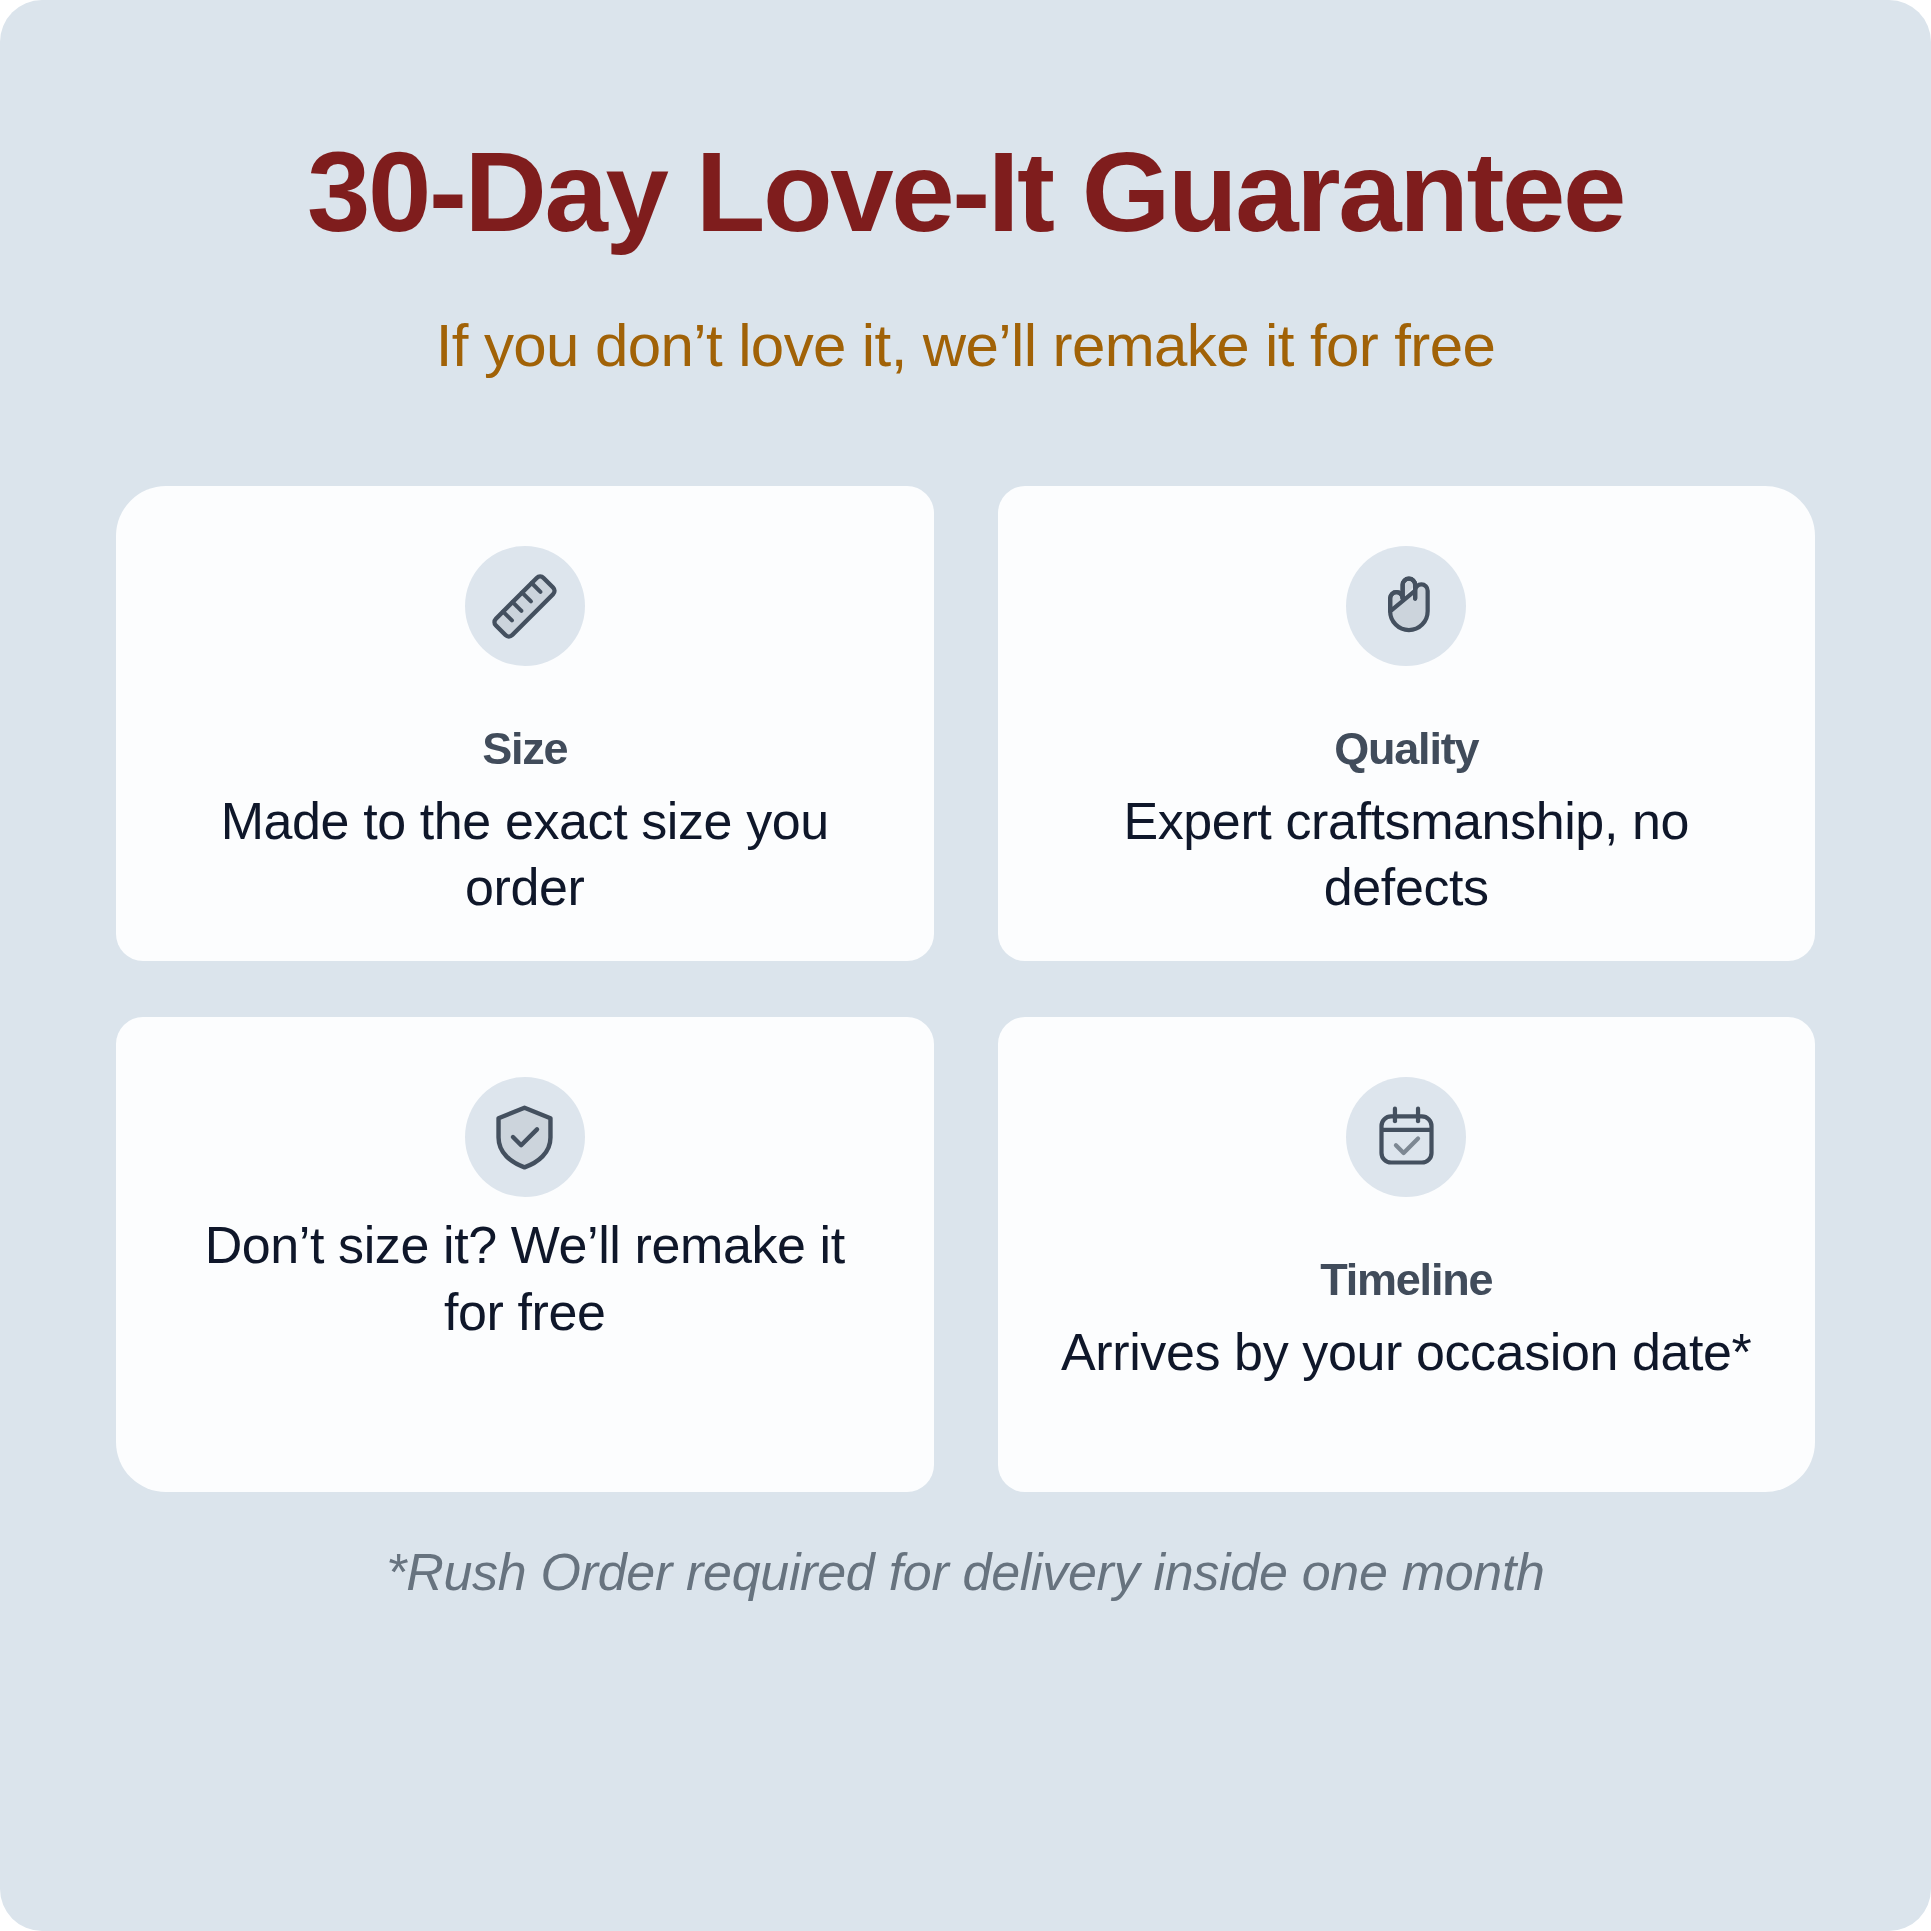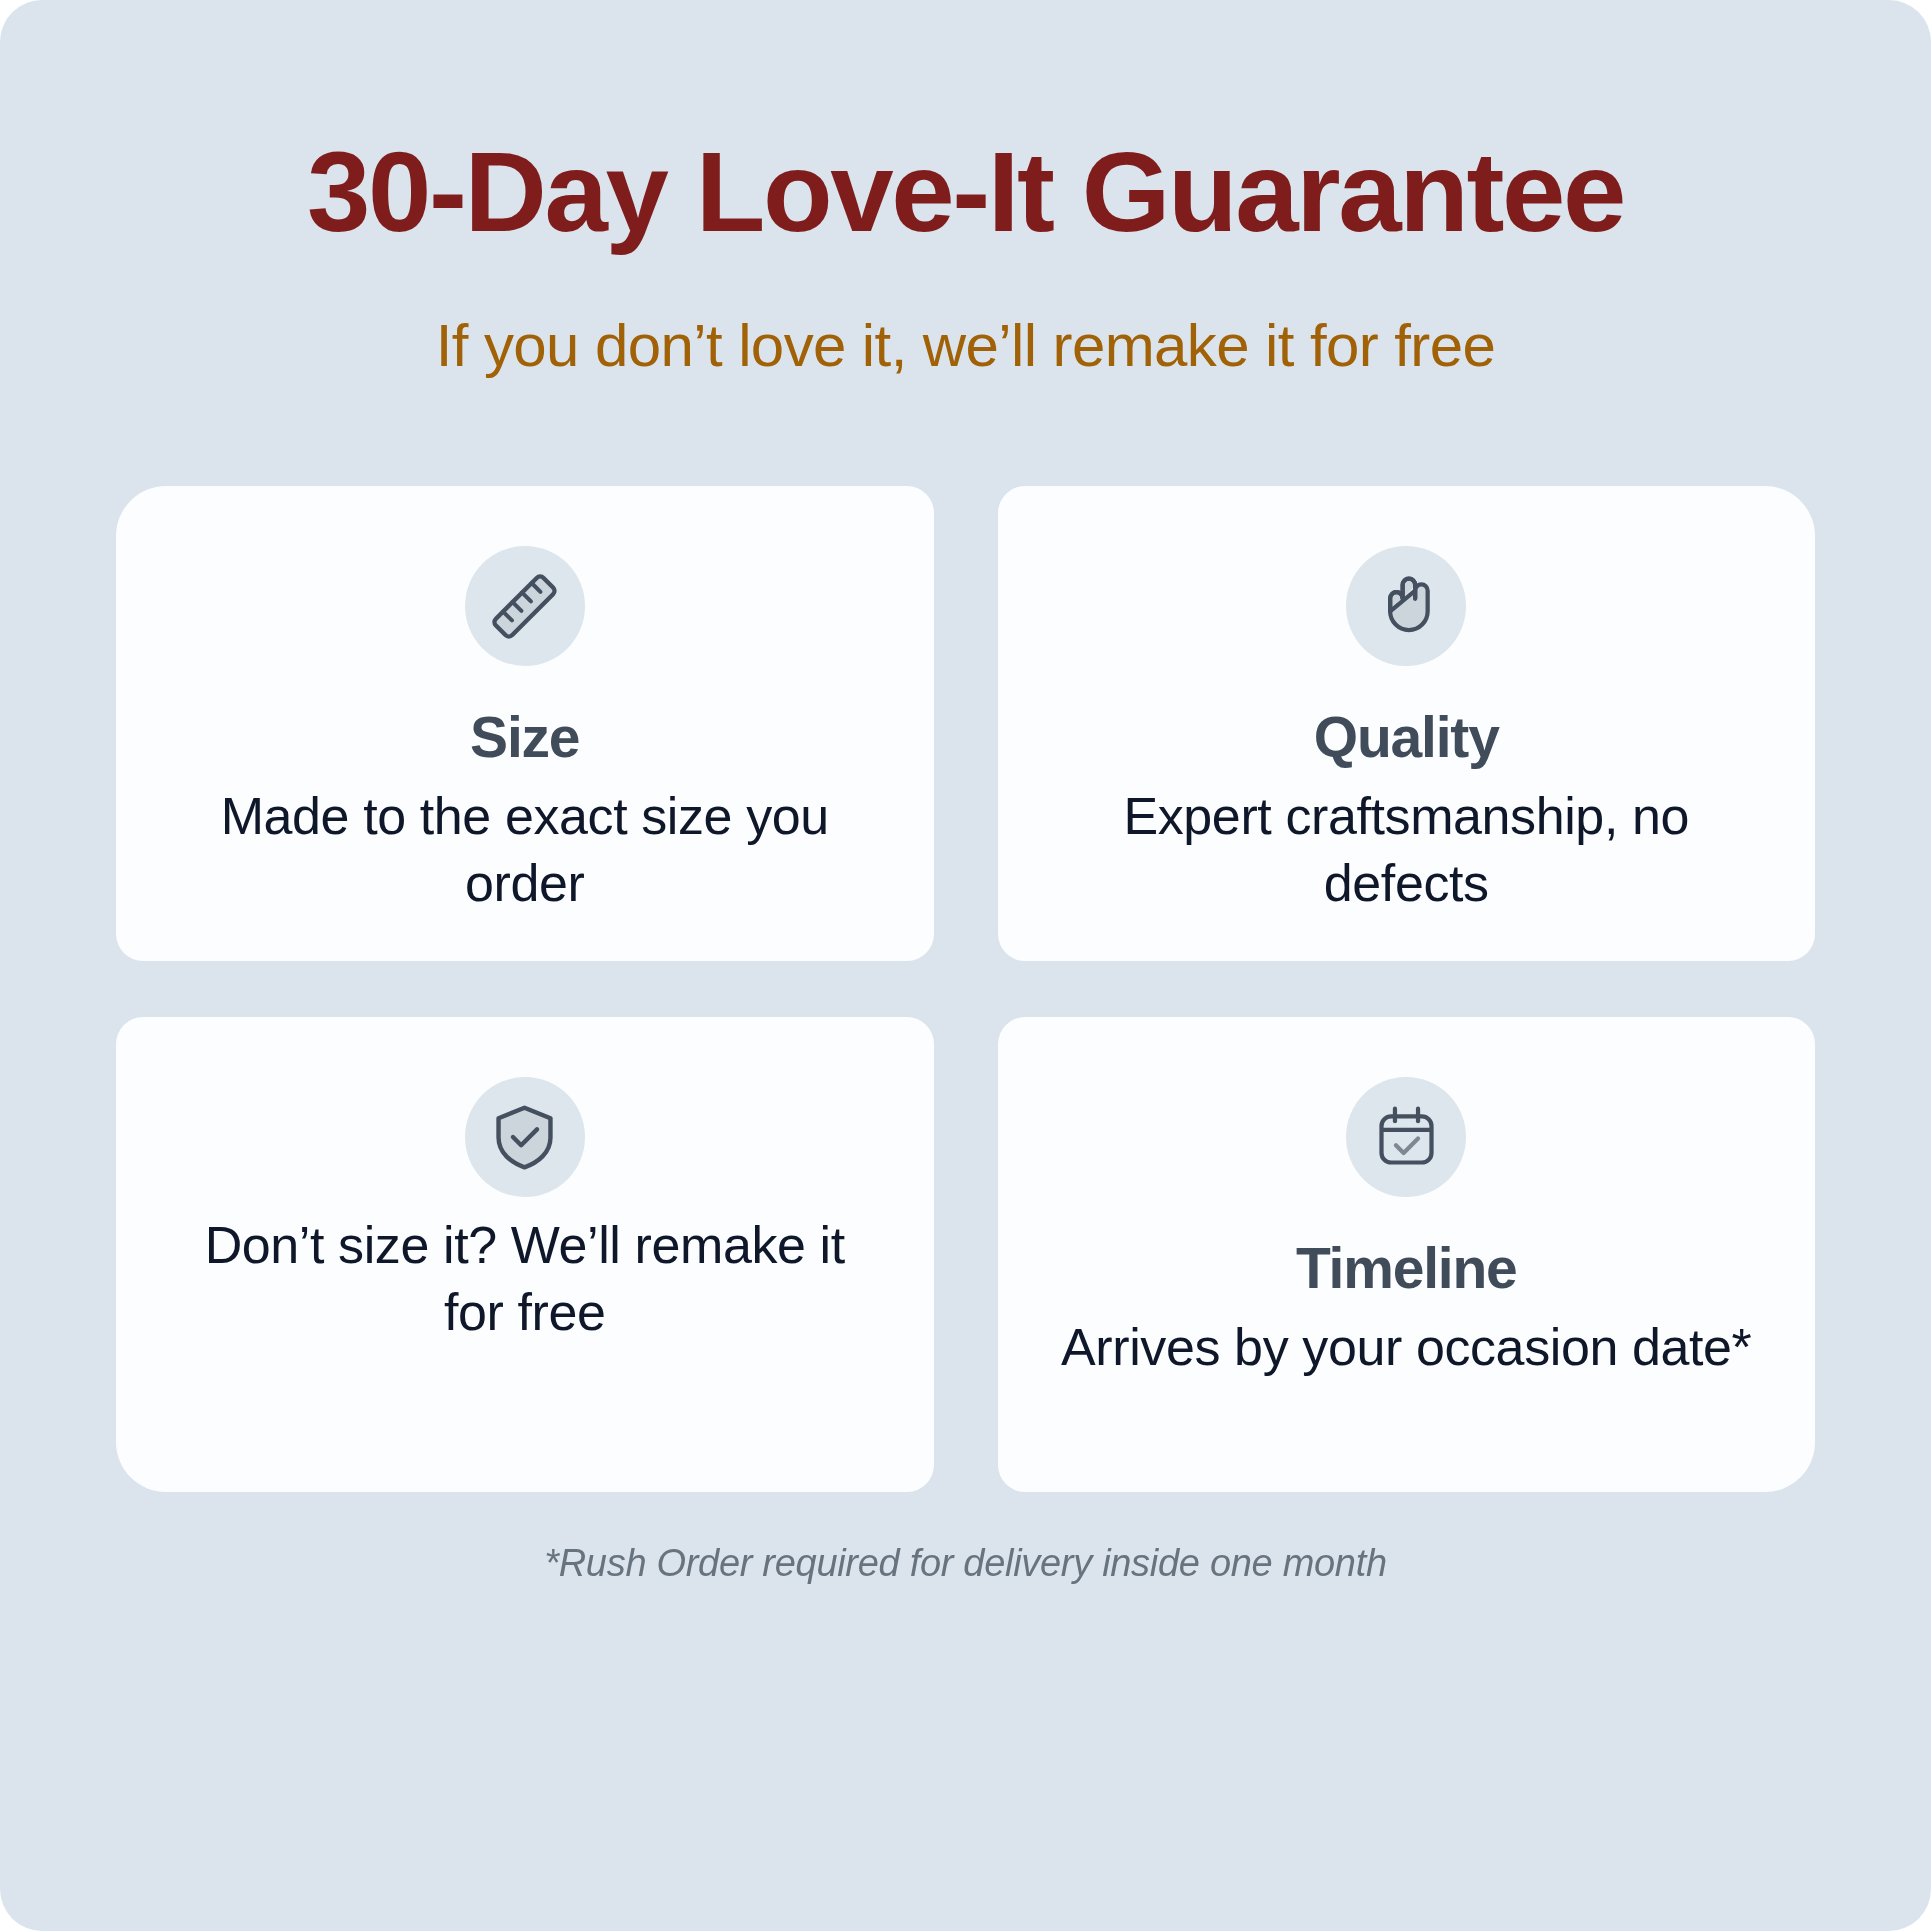--- a/index.html
+++ b/index.html
@@ -76,43 +76,43 @@
     border-radius: 50%;
     background: #dde5ed;
     display: flex;
     align-items: center;
     justify-content: center;
     flex: none;
   }
   .icon-circle svg { display: block; }
 
   .card-title {
-    margin-top: 42px;
-    font-size: 57px;
+    margin-top: 59px;
+    font-size: 45px;
     font-weight: 700;
     color: #414c5b;
     letter-spacing: -1.2px;
     line-height: 1.05;
     text-align: center;
   }
 
   .card-desc {
     margin-top: 15.4px;
     font-size: 52px;
     font-weight: 400;
     color: #0f172a;
     line-height: 1.28;
     letter-spacing: -0.4px;
     text-align: center;
     max-width: 695px;
   }
 
   .footnote {
     margin-top: 50px;
-    font-size: 38px;
+    font-size: 52px;
     font-style: italic;
     font-weight: 400;
     color: #67737f;
     letter-spacing: -0.3px;
     text-align: center;
   }
 </style>
 </head>
 <body>
 

